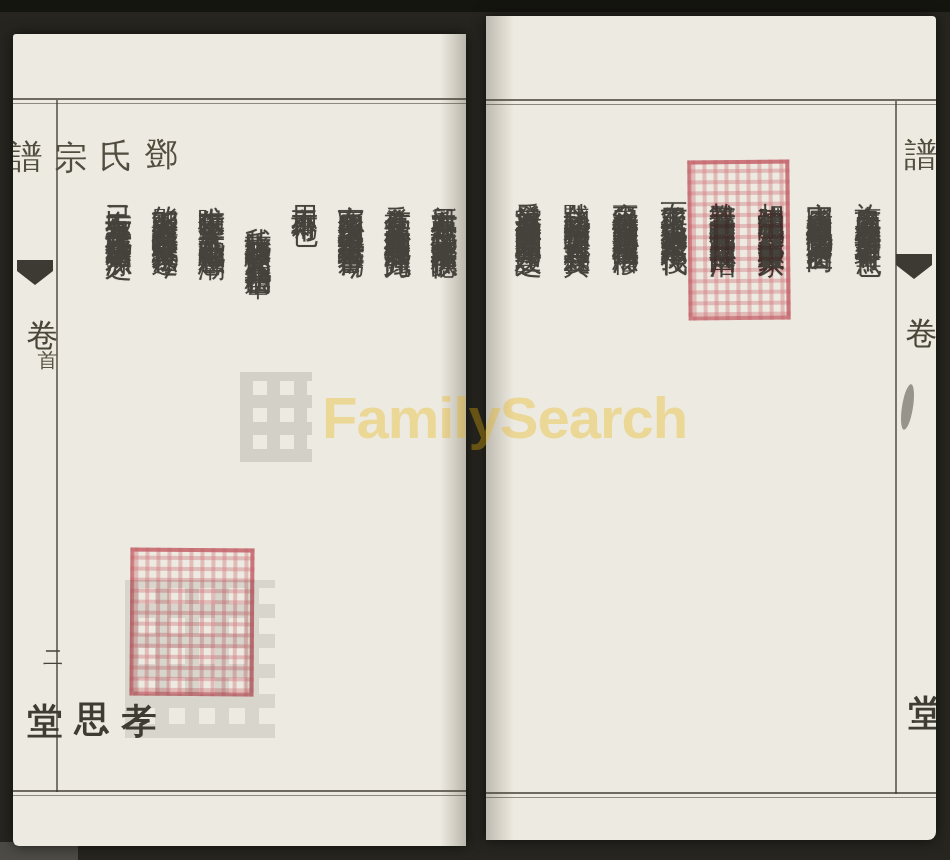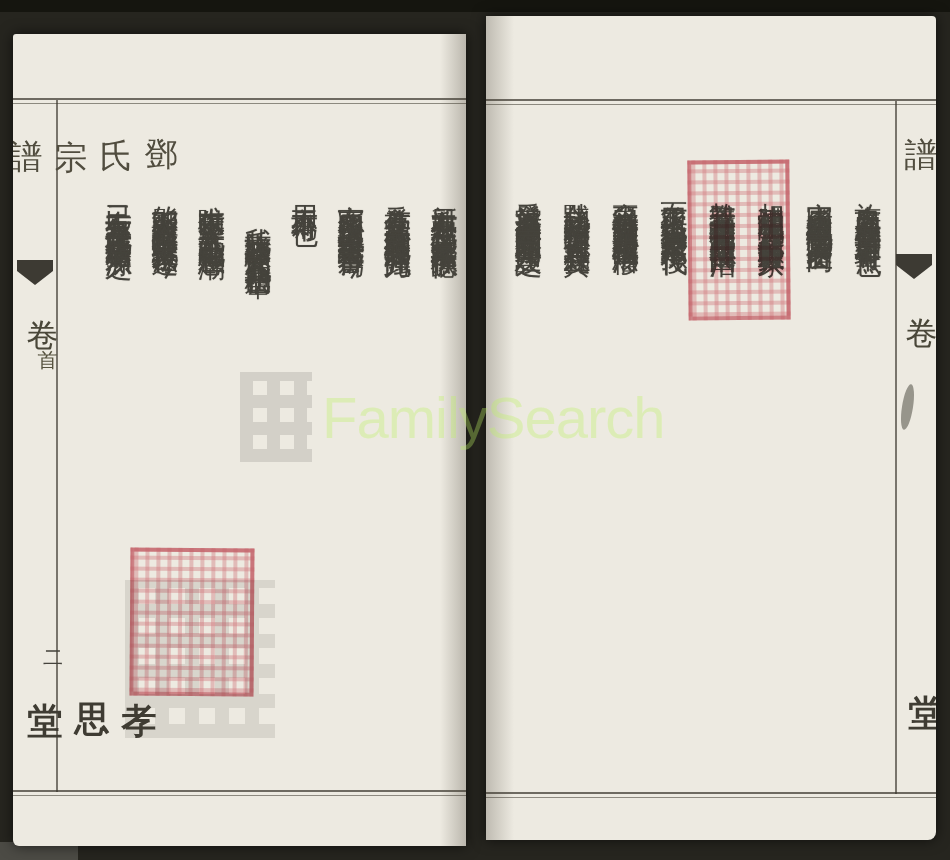--- a/index.html
+++ b/index.html
@@ -66,22 +66,22 @@
             repeating-linear-gradient(0deg,  rgba(224,128,140,.40) 0 4px, transparent 4px 11px); }
   .seal.right-top { left:202px; top:144px; width:102px; height:160px; transform:rotate(-.5deg); }
   .seal.left-mid  { left:117px; top:514px; width:124px; height:148px; transform:rotate(.4deg); }
 
   .watermark { position:absolute; left:240px; top:372px; display:flex; align-items:center;
                gap:10px; z-index:5; pointer-events:none; }
   .wm-logo { width:72px; height:90px; opacity:.20;
              background:
                repeating-linear-gradient(90deg, #6f6d66 0 13px, transparent 13px 27px),
                repeating-linear-gradient(0deg,  #6f6d66 0 13px, transparent 13px 27px); }
-  .wm-text { font-family:"Liberation Sans", sans-serif; font-weight:normal; font-size:58px;
-             color:#bef264; opacity:.34; letter-spacing:-1px; }
+  .wm-text { font-family:"Liberation Sans", sans-serif; font-weight:bold; font-size:58px;
+             color:#eab308; opacity:.34; letter-spacing:-1px; }
   .wm-corner { position:absolute; left:112px; top:546px; width:150px; height:158px; z-index:1;
              opacity:.16;
              background:
                repeating-linear-gradient(90deg, #6f6d66 0 14px, transparent 14px 30px),
                repeating-linear-gradient(0deg,  #6f6d66 0 14px, transparent 14px 30px); }
 </style>
 </head>
 <body>
 
 <div class="top-strip"></div>

